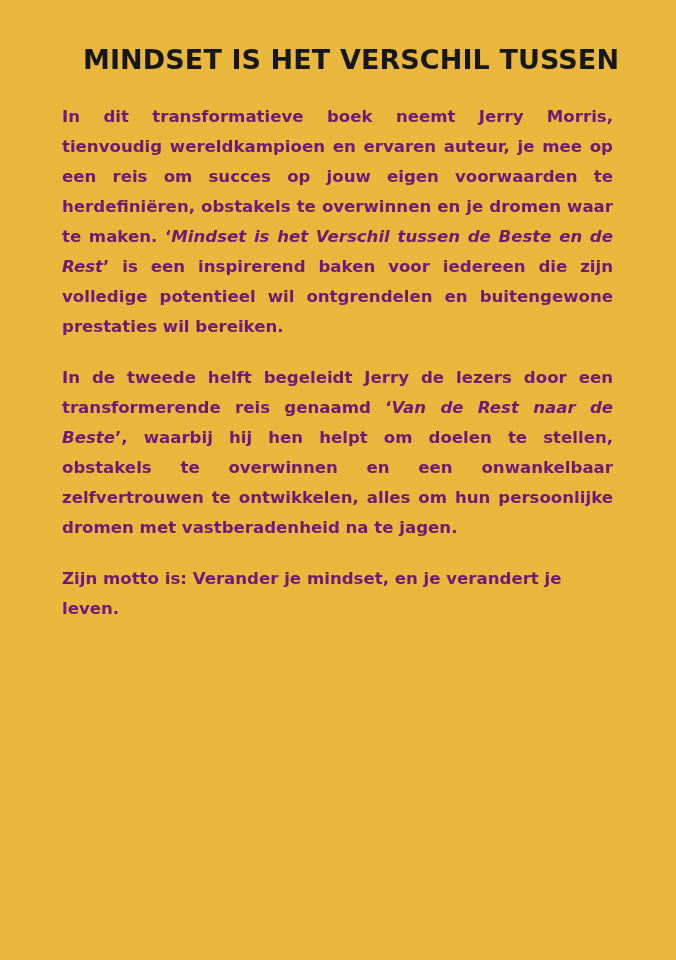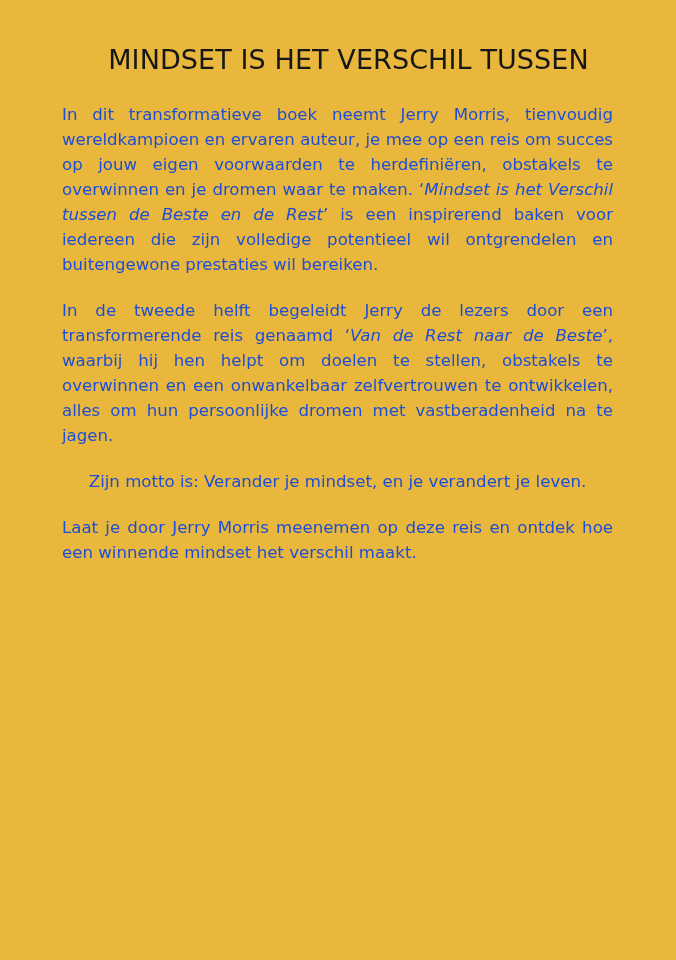--- a/index.html
+++ b/index.html
@@ -23,61 +23,61 @@
     background: #e8b73c;
   }
   .title-block {
     padding-top: 44px;
     padding-left: 62px;
     padding-right: 62px;
     text-align: center;
   }
   .title-line {
     font-size: 27px;
-    font-weight: normal;
+    font-weight: bold;
     line-height: 32px;
     letter-spacing: 0.1px;
     color: #17171a;
     white-space: nowrap;
     margin-left: 21px;
   }
   .body-block {
     margin-top: 26px;
     padding-left: 62px;
     padding-right: 63px;
   }
   p.para {
     margin: 0 0 21px 0;
     font-size: 16.6px;
-    line-height: 25px;
+    line-height: 30px;
     text-align: justify;
     text-justify: inter-word;
-    color: #1d4ed8;
+    color: #701a75;
     hyphens: none;
+    font-weight: bold;
   }
   p.para:last-child {
     margin-bottom: 0;
   }
   p.para.nojust {
-    text-align: center;
+    text-align: left;
   }
   em.booktitle {
     font-style: italic;
   }
 </style>
 </head>
 <body>
 
 <div class="page">
 
   <div class="title-block">
     <div class="title-line">MINDSET IS HET VERSCHIL TUSSEN</div>
   </div>
 
   <div class="body-block" id="body-block">
 
   <p class="para"><span>In dit transformatieve boek neemt Jerry Morris, tienvoudig wereldkampioen en ervaren auteur, je mee op een reis om succes op jouw eigen voorwaarden te herdefiniëren, obstakels te overwinnen en je dromen waar te maken. </span><span>‘</span><em class="booktitle">Mindset is het Verschil tussen de Beste en de Rest</em><span>’</span><span> is een inspirerend baken voor iedereen die zijn volledige potentieel wil ontgrendelen en buitengewone prestaties wil bereiken.</span></p>
       <p class="para"><span>In de tweede helft begeleidt Jerry de lezers door een transformerende reis genaamd </span><span>‘</span><em class="booktitle">Van de Rest naar de Beste</em><span>’</span><span>, waarbij hij hen helpt om doelen te stellen, obstakels te overwinnen en een onwankelbaar zelfvertrouwen te ontwikkelen, alles om hun persoonlijke dromen met vastberadenheid na te jagen.</span></p>
       <p class="para nojust"><span>Zijn motto is: Verander je mindset, en je verandert je leven.</span></p>
-      <p class="para"><span>Laat je door Jerry Morris meenemen op deze reis en ontdek hoe een winnende mindset het verschil maakt.</span></p>
     </div>
 
 </div>
 
 </body></html>

